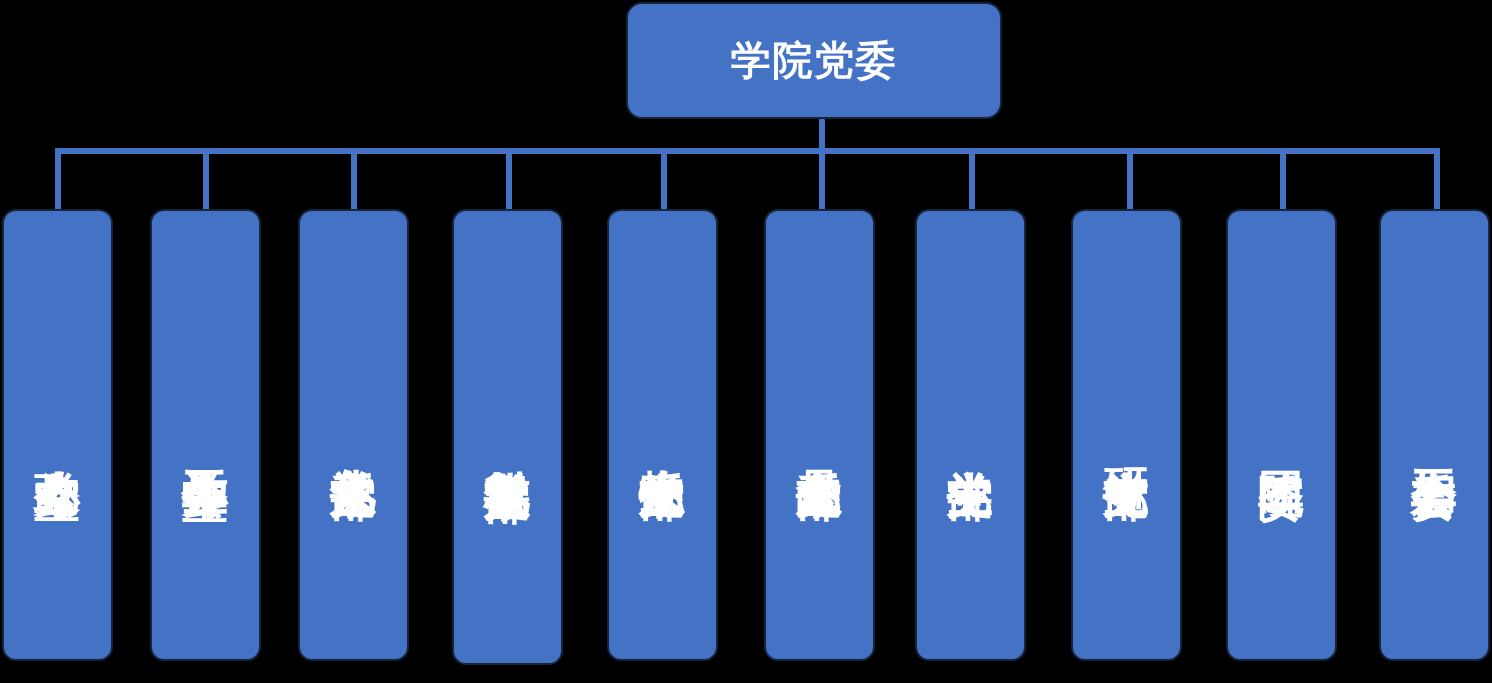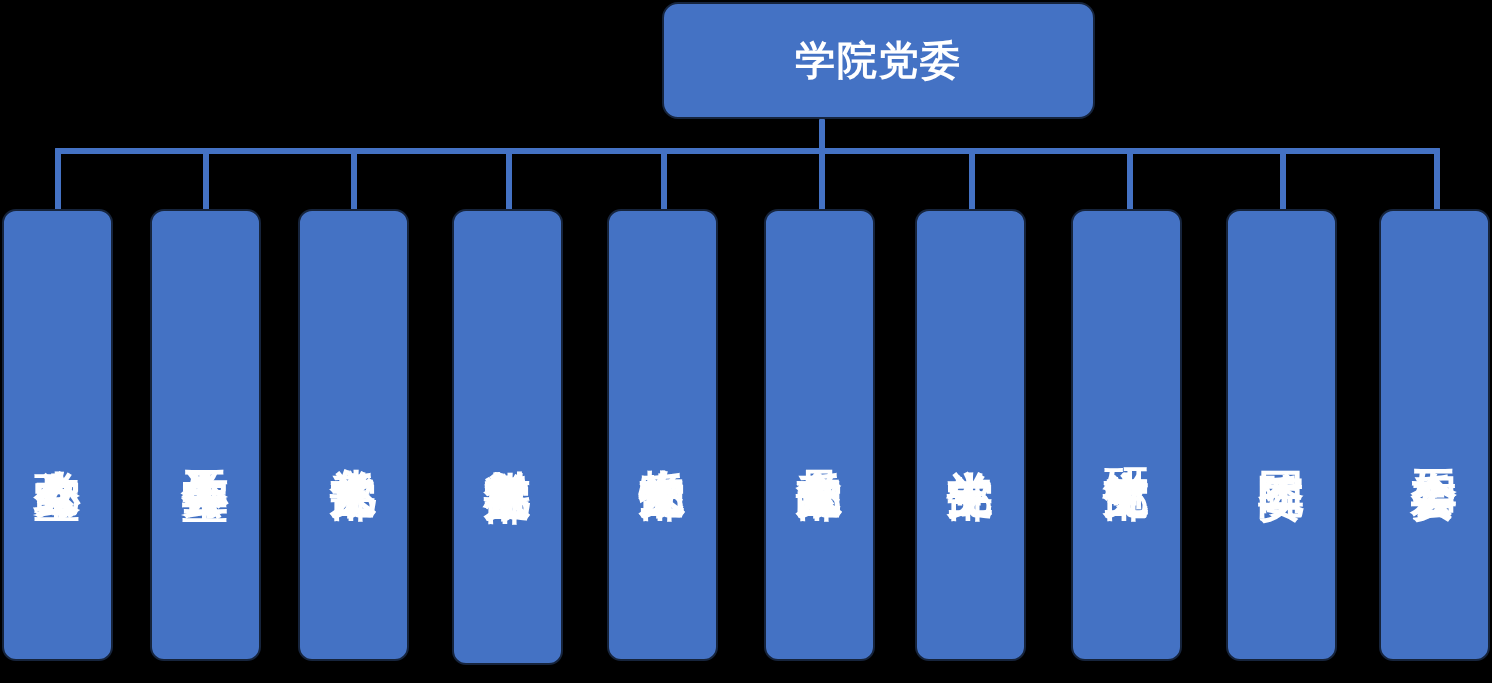--- a/index.html
+++ b/index.html
@@ -56,21 +56,21 @@
     background: #4472C4;
   }
   .conn-h { height: 6px; border-radius: 1px; }
   .conn-v { width: 6px; border-radius: 1px; }
 </style>
 </head>
 <body>
 
 <div id="canvas">
 
-  <div class="node root" style="left:626px; top:2px; width:433px; height:117px;margin-left:36px;">
+  <div class="node root" style="left:626px; top:2px; width:376px; height:117px;">
     <span class="node-label">学院党委</span>
   </div>
 
   <div class="conn conn-v" style="left:819px; top:119px; height:32px;"></div>
 
   <div class="conn conn-h" style="left:55px; top:148px; width:1385px;"></div>
 
   <div class="conn conn-v" style="left:55px;   top:148px; height:63px;"></div>
   <div class="conn conn-v" style="left:203px;  top:148px; height:63px;"></div>
   <div class="conn conn-v" style="left:351px;  top:148px; height:63px;"></div>

